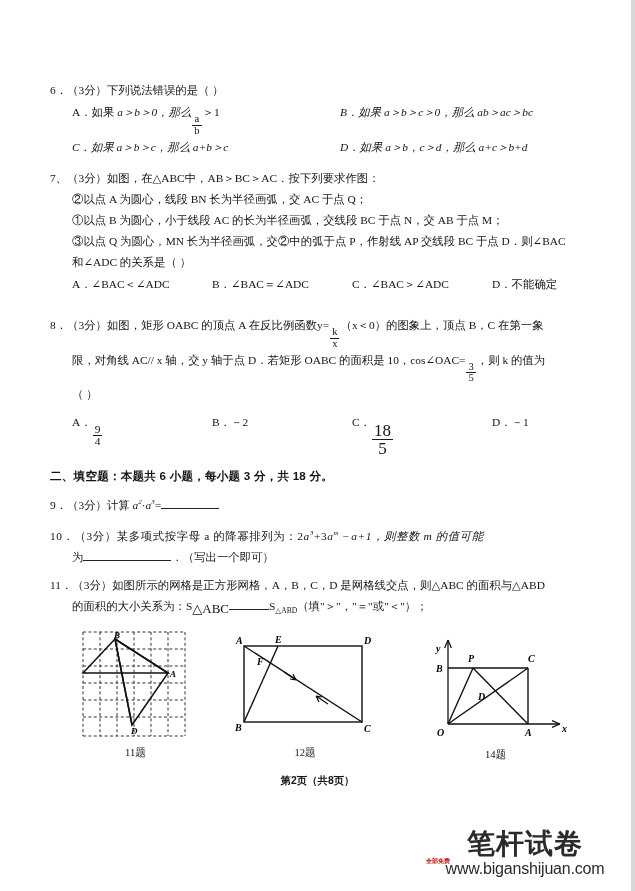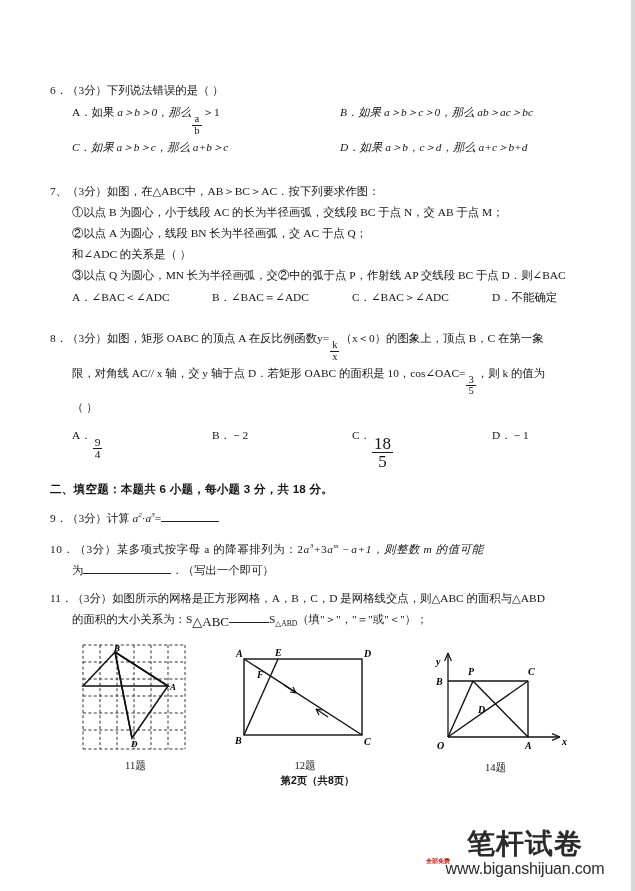--- a/index.html
+++ b/index.html
@@ -159,26 +159,26 @@
             </span><span>＞1</span>
         </div>
         <div class="opt it">B．如果 a＞b＞c＞0，那么 ab＞ac＞bc</div>
       </div>
       <div class="opts">
         <div class="opt it" style="width:268px">C．如果 a＞b＞c，那么 a+b＞c</div>
         <div class="opt it">D．如果 a＞b，c＞d，那么 a+c＞b+d</div>
       </div>
     </div>
 
-    <div class="q" style="margin-top:23px">
+    <div class="q" style="margin-top:10px">
       <div class="q-line">7、（3分）如图，在△ABC中，AB＞BC＞AC．按下列要求作图：</div>
+      <div class="q-line indent">②以点 A 为圆心，线段 BN 长为半径画弧，交 AC 于点 Q；</div>
       <div class="q-line indent">①以点 B 为圆心，小于线段 AC 的长为半径画弧，交线段 BC 于点 N，交 AB 于点 M；</div>
-      <div class="q-line indent">②以点 A 为圆心，线段 BN 长为半径画弧，交 AC 于点 Q；</div>
+      <div class="q-line indent">③以点 Q 为圆心，MN 长为半径画弧，交②中的弧于点 P，作射线 AP 交线段 BC 于点 D．则∠BAC</div>
       <div class="q-line indent">和∠ADC 的关系是（      ）</div>
-      <div class="q-line indent">③以点 Q 为圆心，MN 长为半径画弧，交②中的弧于点 P，作射线 AP 交线段 BC 于点 D．则∠BAC</div>
       <div class="opts">
         <div class="opt" style="width:140px">A．∠BAC＜∠ADC</div>
         <div class="opt" style="width:140px">B．∠BAC＝∠ADC</div>
         <div class="opt" style="width:140px">C．∠BAC＞∠ADC</div>
         <div class="opt">D．不能确定</div>
       </div>
     </div>
 
     <div class="q" style="margin-top:20px">
       <div class="q-line">

